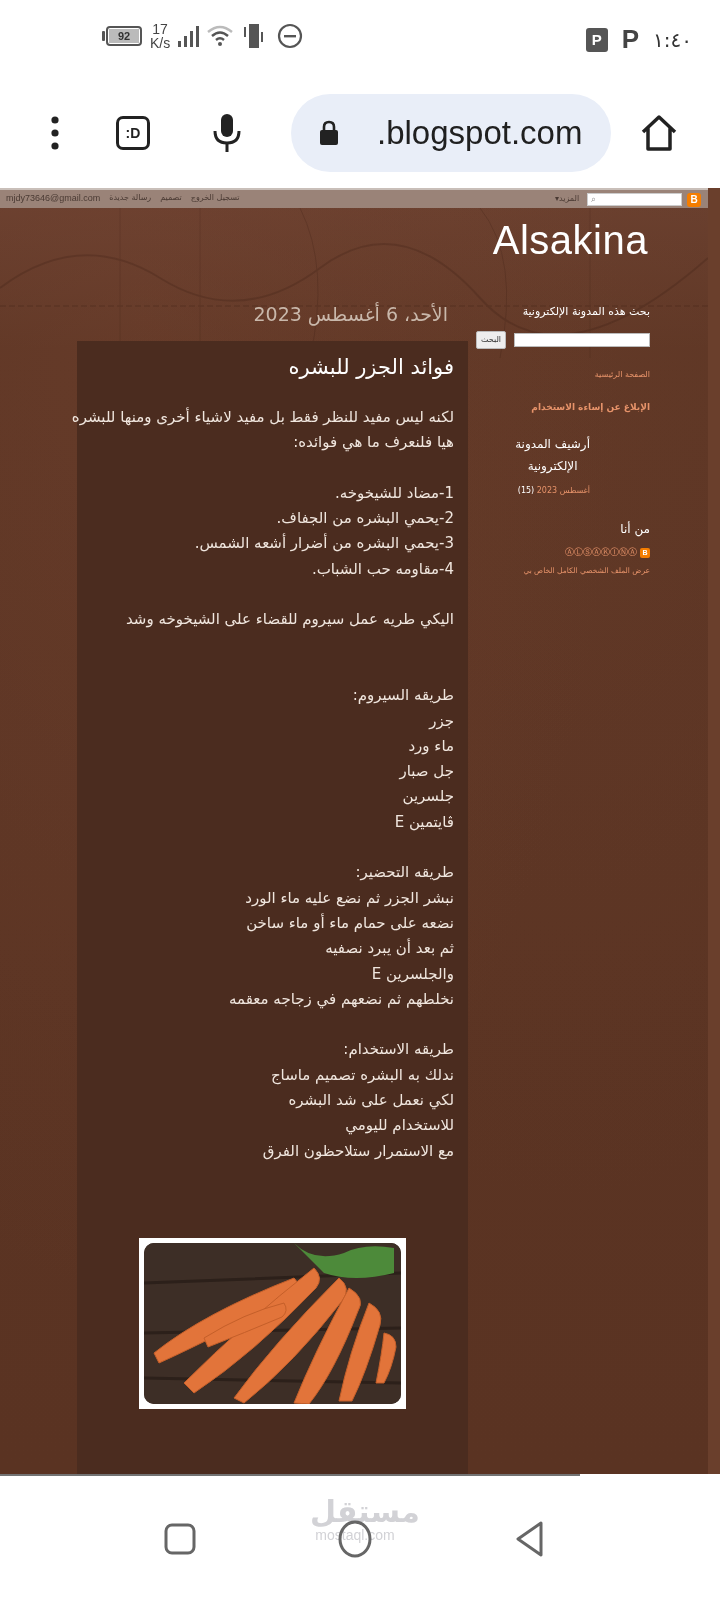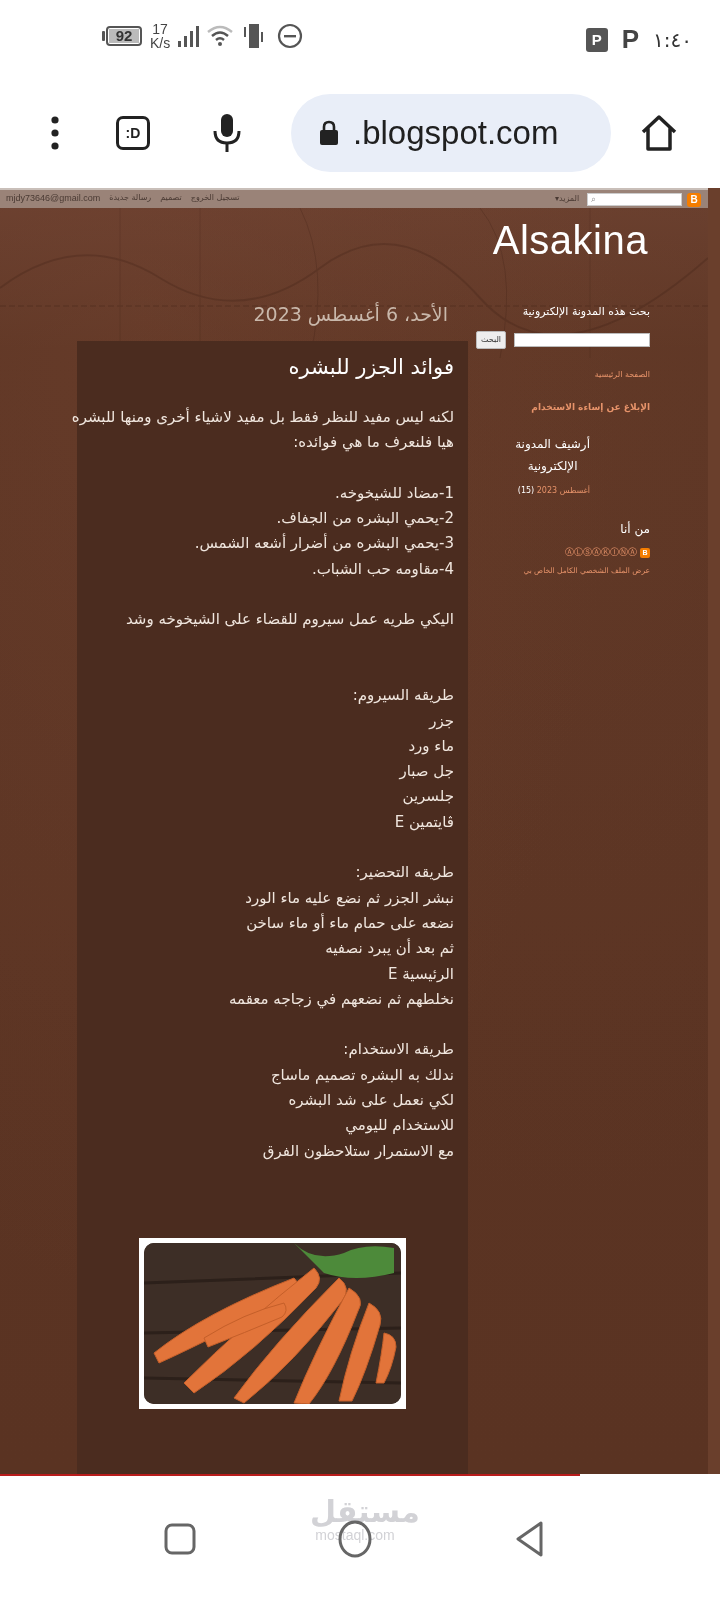--- a/index.html
+++ b/index.html
@@ -2,32 +2,32 @@
 <html><head>
 <meta charset="utf-8">
 <style>
   * { box-sizing: border-box; margin: 0; padding: 0; }
   html, body { width: 720px; height: 1600px; overflow: hidden; background: #ffffff; font-family: "DejaVu Sans", sans-serif; }
   .status-bar { position: absolute; top: 0; left: 0; width: 720px; height: 80px; background: #fff; color: #333; }
   .sb-left { position: absolute; left: 102px; top: 22px; display: flex; align-items: center; gap: 8px; }
   .battery { display: flex; align-items: center; }
   .battery .nub { width: 3px; height: 10px; background: #555; border-radius: 1px; margin-right: 1px; }
   .battery .body { width: 36px; height: 20px; border: 2px solid #555; border-radius: 4px; padding: 1px; }
-  .battery .fill { width: 100%; height: 100%; background: #bbb; font-size: 15px; font-weight: bold; color: #333; text-align: center; line-height: 14px; font-family: "Liberation Sans", sans-serif; }
+  .battery .fill { width: 100%; height: 100%; background: #bbb; font-size: 11px; font-weight: bold; color: #333; text-align: center; line-height: 14px; font-family: "Liberation Sans", sans-serif; }
   .speed { font-family: "Liberation Sans", sans-serif; font-size: 14px; line-height: 14px; color: #444; text-align: center; }
   .sig-bars { display: flex; align-items: flex-end; gap: 3px; height: 22px; }
   .sig-bars span { width: 3px; background: #555; display: block; }
   .sb-right { position: absolute; right: 28px; top: 24px; display: flex; align-items: center; gap: 14px; }
   .sb-time { font-family: "DejaVu Sans", sans-serif; font-size: 20px; color: #333; }
   .p-icon { font-family: "Liberation Sans", sans-serif; font-weight: bold; font-size: 26px; color: #444; }
   .pbox { width: 22px; height: 24px; background: #555; border-radius: 3px; color: #fff; font-weight: bold; font-size: 15px; text-align: center; line-height: 24px; font-family: "Liberation Sans", sans-serif; }
 
   .browser-bar { position: absolute; top: 80px; left: 0; width: 720px; height: 108px; background: #fff; }
   .bb-btn { position: absolute; top: 28px; width: 50px; height: 50px; display: flex; align-items: center; justify-content: center; }
-  .url-pill { position: absolute; left: 291px; top: 14px; width: 320px; height: 78px; background: #e9eef8; border-radius: 39px; display: flex; align-items: center; padding-left: 28px; }
+  .url-pill { position: absolute; left: 291px; top: 14px; width: 320px; height: 78px; background: #e9eef8; border-radius: 39px; display: flex; align-items: center; padding-left: 28px; gap: 24px; }
   .url-text { font-family: "Liberation Sans", sans-serif; font-size: 33px; color: #202020; margin-left: 14px; white-space: nowrap; }
 
   .page { position: absolute; top: 188px; left: 0; width: 708px; height: 1286px; overflow: hidden;
     background: #5a3322;
     background-image:
       radial-gradient(ellipse at 20% 10%, rgba(120,70,50,0.35), transparent 60%),
       radial-gradient(ellipse at 80% 5%, rgba(110,65,45,0.35), transparent 55%),
       linear-gradient(180deg, #6a4030 0px, #5c3524 160px, #5a3322 100%);
   }
   .scroll-track { position: absolute; top: 188px; left: 708px; width: 12px; height: 1286px; background: #6a3f2c; }
@@ -61,21 +61,21 @@
   .sb-search-btn { position: absolute; top: 143px; left: 6px; width: 30px; height: 18px; background: #eee; border: 1px solid #bbb; font-size: 8px; color: #333; text-align: center; line-height: 16px; border-radius: 2px; }
   .sb-link { position: absolute; right: 0; font-size: 8px; color: #e7936a; white-space: nowrap; }
   .sb-link.bold { font-weight: bold; font-size: 9px; }
   .archive-heading { position: absolute; right: 60px; top: 245px; font-size: 12px; line-height: 22px; color: #fff; text-align: center; }
   .archive-item { position: absolute; right: 60px; top: 298px; font-size: 8px; color: #e7936a; white-space: nowrap; }
   .archive-item .count { color: #fff; }
   .profile-name { position: absolute; right: 0; top: 358px; display: flex; align-items: center; gap: 3px; }
   .profile-name .bl { width: 10px; height: 10px; background: #f57d00; border-radius: 2px; color: #fff; font-size: 7px; font-weight: bold; line-height: 10px; text-align: center; font-family: "Liberation Sans", sans-serif; }
   .profile-name .nm { font-size: 9px; color: #e7936a; direction: ltr; letter-spacing: 0; }
 
-  .nav-bottom { position: absolute; top: 1474px; left: 0; width: 580px; height: 126px; background: #fff; border-top: 2px solid #b91c1c; }
+  .nav-bottom { position: absolute; top: 1474px; left: 0; width: 580px; height: 126px; background: #fff; border-top: 2px solid #737373; }
   .nb-btn { position: absolute; top: 38px; width: 50px; height: 50px; display: flex; align-items: center; justify-content: center; }
   .watermark { position: absolute; left: 310px; top: 20px; width: 90px; text-align: center; color: #d2d2d6; }
   .watermark .ar { font-size: 30px; font-weight: bold; line-height: 32px; }
   .watermark .en { font-family: "Liberation Sans", sans-serif; font-size: 14px; line-height: 14px; }
 </style>
 </head>
 <body>
 
 <div class="status-bar">
   <div class="sb-left">
@@ -197,21 +197,21 @@
         <div class="line">جزر</div>
         <div class="line">ماء ورد</div>
         <div class="line">جل صبار</div>
         <div class="line">جلسرين</div>
         <div class="line">ڤايتمين E</div>
         <div class="line">&nbsp;</div>
         <div class="line">طريقه التحضير:</div>
         <div class="line">نبشر الجزر ثم نضع عليه ماء الورد</div>
         <div class="line">نضعه على حمام ماء أو ماء ساخن</div>
         <div class="line">ثم بعد أن يبرد نصفيه</div>
-        <div class="line"> الرئيسية E</div>
+        <div class="line"> والجلسرين E</div>
         <div class="line">نخلطهم ثم نضعهم في زجاجه معقمه</div>
         <div class="line">&nbsp;</div>
         <div class="line">طريقه الاستخدام:</div>
         <div class="line">ندلك به البشره تصميم ماساج</div>
         <div class="line">لكي نعمل على شد البشره</div>
         <div class="line">للاستخدام لليومي</div>
         <div class="line">مع الاستمرار ستلاحظون الفرق</div>
       </div>
     <div class="post-image">
       <div class="photo">

